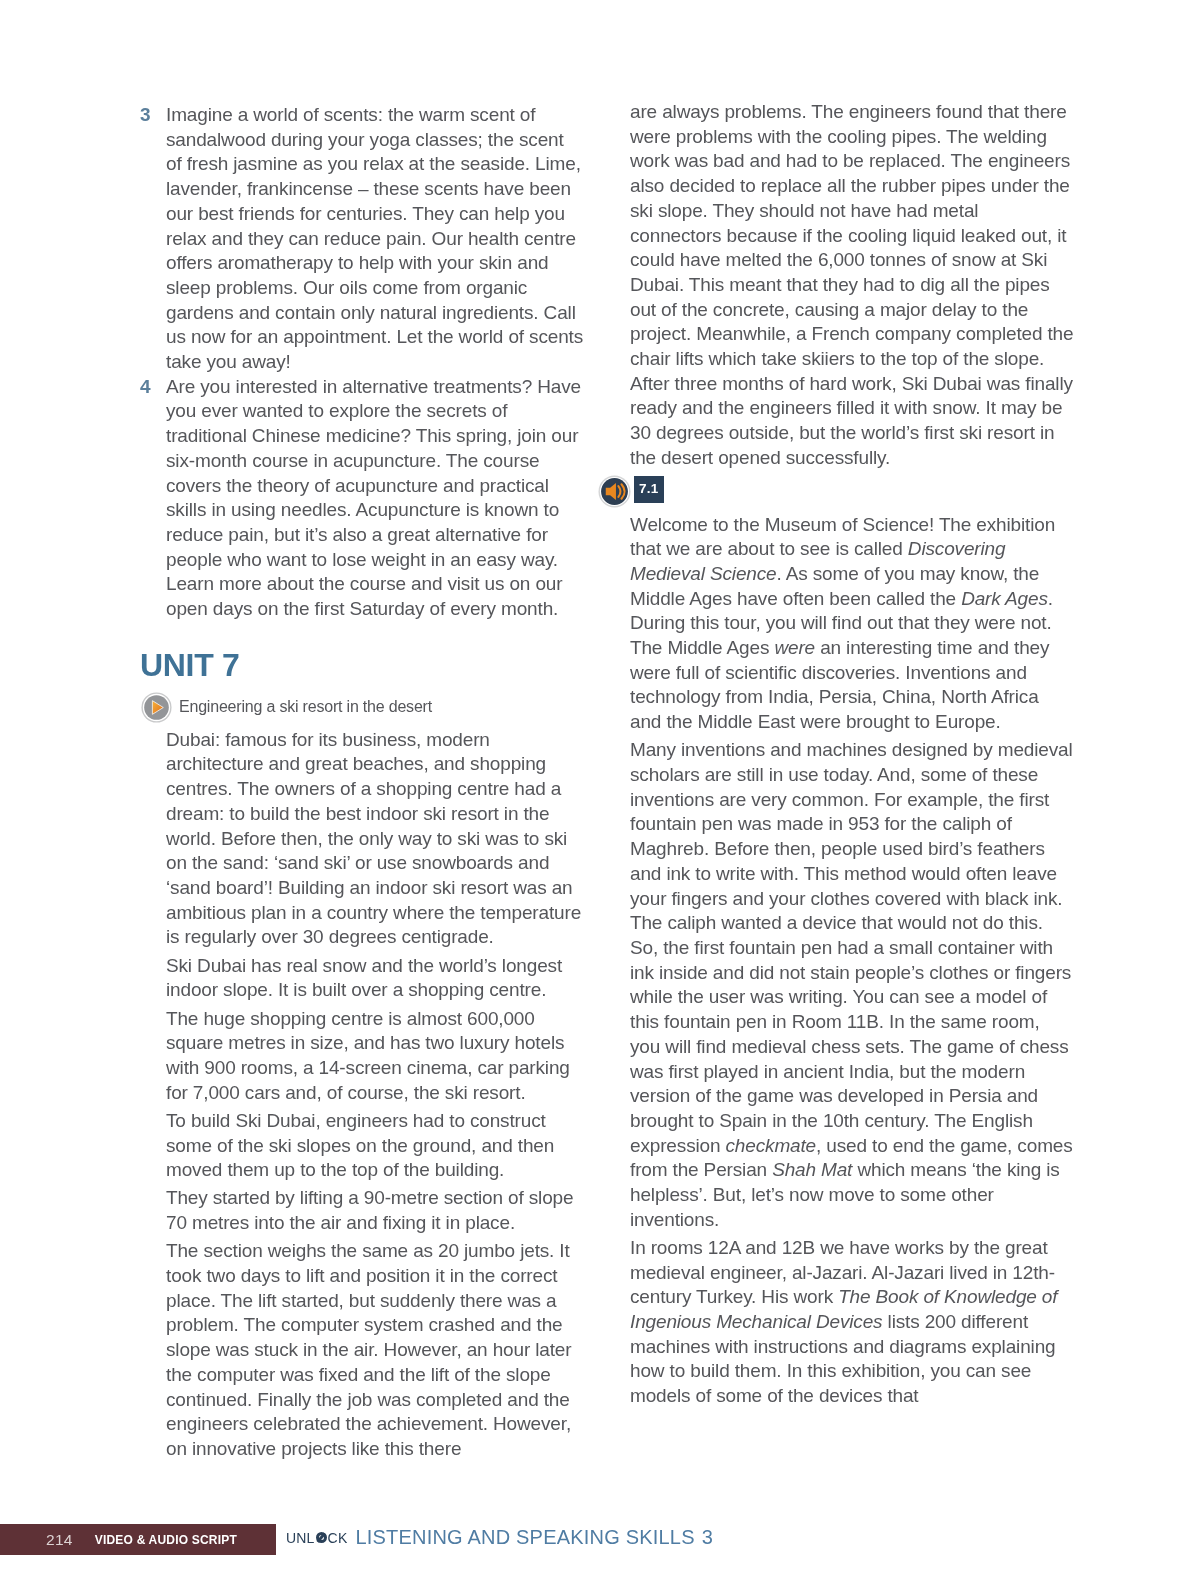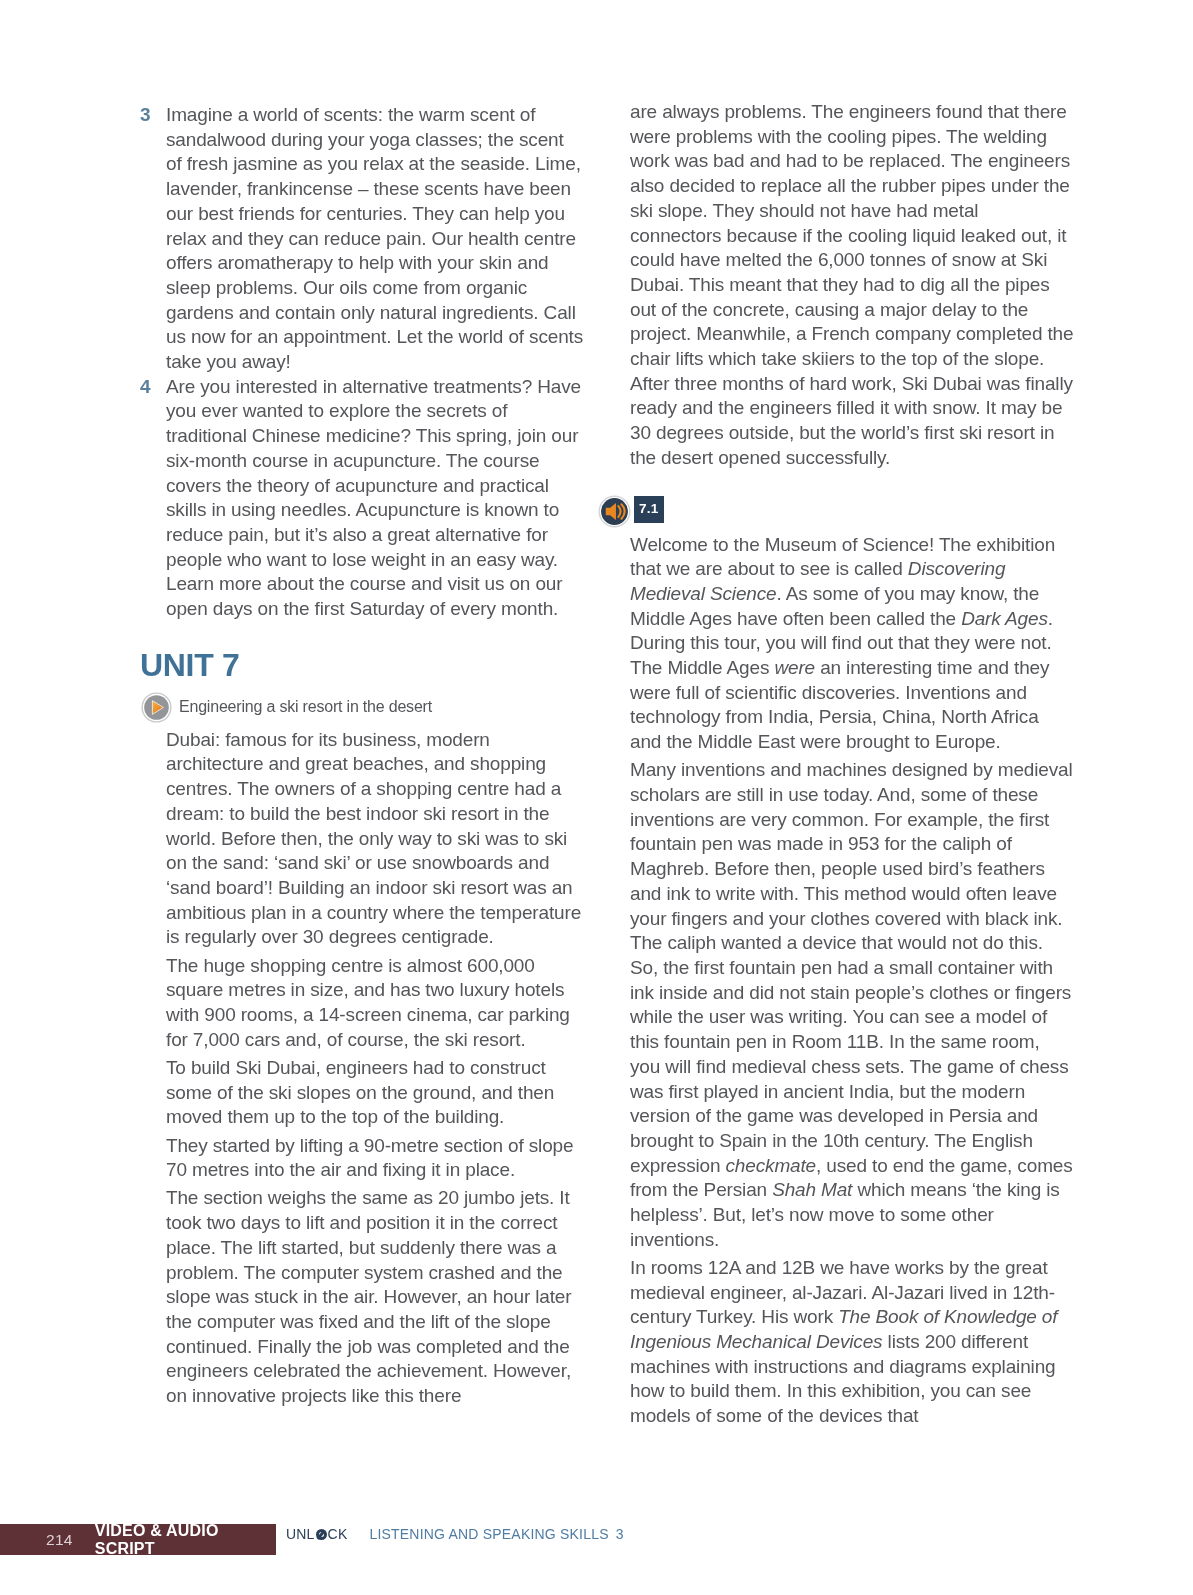--- a/index.html
+++ b/index.html
@@ -27,45 +27,45 @@
 
   .media-row { display:flex; align-items:center; margin-top:11px; }
   .media-row .icon-wrap { width:31px; height:31px; flex:0 0 31px; margin-left:1px; }
   .media-title { font-size:16px; font-weight:400; color:var(--text,#55565a); margin-left:7px; letter-spacing:-0.2px; }
 
   .body-block { margin-top:5px; margin-left:26px; }
   .body-block p, .col.right p { margin-bottom:3.5px; }
   em { font-style:italic; }
 
   
-  .audio-row { display:flex; align-items:flex-start; margin:24px 0 4px -32px; height:34px; }
+  .audio-row { display:flex; align-items:flex-start; margin:4px 0 4px -32px; height:34px; }
   .audio-row .icon-wrap { width:33px; height:33px; flex:0 0 33px; }
   .track-badge {
     display:inline-block; margin:1px 0 0 3px; padding:1px 5px 2px 5px;
     background:var(--navy,#2d3e52); color:#ffffff; font-size:13.5px; font-weight:bold; letter-spacing:0.3px;
   }
 
   
   .footer-bar {
     position:absolute; left:0; top:1524px; width:276px; height:31px;
     background:var(--maroon,#5e3136); display:flex; align-items:center;
   }
   .footer-bar .page-num { margin-left:46px; color:#ddd3d3; font-size:15.5px; letter-spacing:0.3px; }
-  .footer-bar .section  { margin-left:22px; color:#ffffff; font-size:16px; font-weight:bold; letter-spacing:0.2px; }
+  .footer-bar .section  { margin-left:22px; color:#ffffff; font-size:12px; font-weight:bold; letter-spacing:0.2px; }
   .footer-brand { position:absolute; left:286px; top:1526px; display:flex; align-items:center; white-space:nowrap; }
   .brand { font-weight:normal; color:var(--navy,#25425e); font-size:14px; letter-spacing:0.2px; display:inline-flex; align-items:center; }
   .slashed-o {
     position:relative; display:inline-block; width:11px; height:11px;
     border:3px solid var(--navy,#25425e); border-radius:50%; margin:0 1px;
   }
   .slashed-o .slash {
     position:absolute; left:50%; top:-3px; bottom:-3px; width:2.6px;
     background:var(--navy,#25425e); transform:translateX(-50%) rotate(40deg);
   }
-  .book-title { margin-left:22px; color:var(--blue_title,#4f7ca3); font-size:14px; letter-spacing:0.2px; }
+  .book-title { margin-left:8px; color:var(--blue_title,#4f7ca3); font-size:20px; letter-spacing:0.2px; }
   .book-level { margin-left:7px; }
 </style>
 </head>
 <body>
 
 <div class="page">
 
   <div class="col left">
     <ol class="script-list">
       <li>
@@ -93,20 +93,21 @@
           <circle cx="17" cy="17" r="15" fill="#ffffff"></circle>
           <circle cx="17" cy="17" r="13.5" fill="#939598"></circle>
           <polygon points="12.5,9.5 24.5,17 12.5,24.5" fill="url(#og)" stroke="#ffffff" stroke-width="0.8"></polygon>
         </svg>
       </span>
       <h2 class="media-title">Engineering a ski resort in the desert</h2>
     </div>
 
     <div class="body-block">
       <p>Dubai: famous for its business, modern architecture and great beaches, and shopping centres. The owners of a shopping centre had a dream: to build the best indoor ski resort in the world. Before then, the only way to ski was to ski on the sand: ‘sand ski’ or use snowboards and ‘sand board’! Building an indoor ski resort was an ambitious plan in a country where the temperature is regularly over 30 degrees centigrade.</p>
+      <p>Ski Dubai has real snow and the world’s longest indoor slope. It is built over a shopping centre.</p>
       <p>The huge shopping centre is almost 600,000 square metres in size, and has two luxury hotels with 900 rooms, a 14-screen cinema, car parking for 7,000 cars and, of course, the ski resort.</p>
       <p>To build Ski Dubai, engineers had to construct some of the ski slopes on the ground, and then moved them up to the top of the building.</p>
       <p>They started by lifting a 90-metre section of slope 70 metres into the air and fixing it in place.</p>
       <p>The section weighs the same as 20 jumbo jets. It took two days to lift and position it in the correct place. The lift started, but suddenly there was a problem. The computer system crashed and the slope was stuck in the air. However, an hour later the computer was fixed and the lift of the slope continued. Finally the job was completed and the engineers celebrated the achievement. However, on innovative projects like this there</p>
     </div>
   </div>
 
   <div class="col right">
     <p>are always problems. The engineers found that there were problems with the cooling pipes. The welding work was bad and had to be replaced. The engineers also decided to replace all the rubber pipes under the ski slope. They should not have had metal connectors because if the cooling liquid leaked out, it could have melted the 6,000 tonnes of snow at Ski Dubai. This meant that they had to dig all the pipes out of the concrete, causing a major delay to the project. Meanwhile, a French company completed the chair lifts which take skiiers to the top of the slope. After three months of hard work, Ski Dubai was finally ready and the engineers filled it with snow. It may be 30 degrees outside, but the world’s first ski resort in the desert opened successfully.</p>
 

